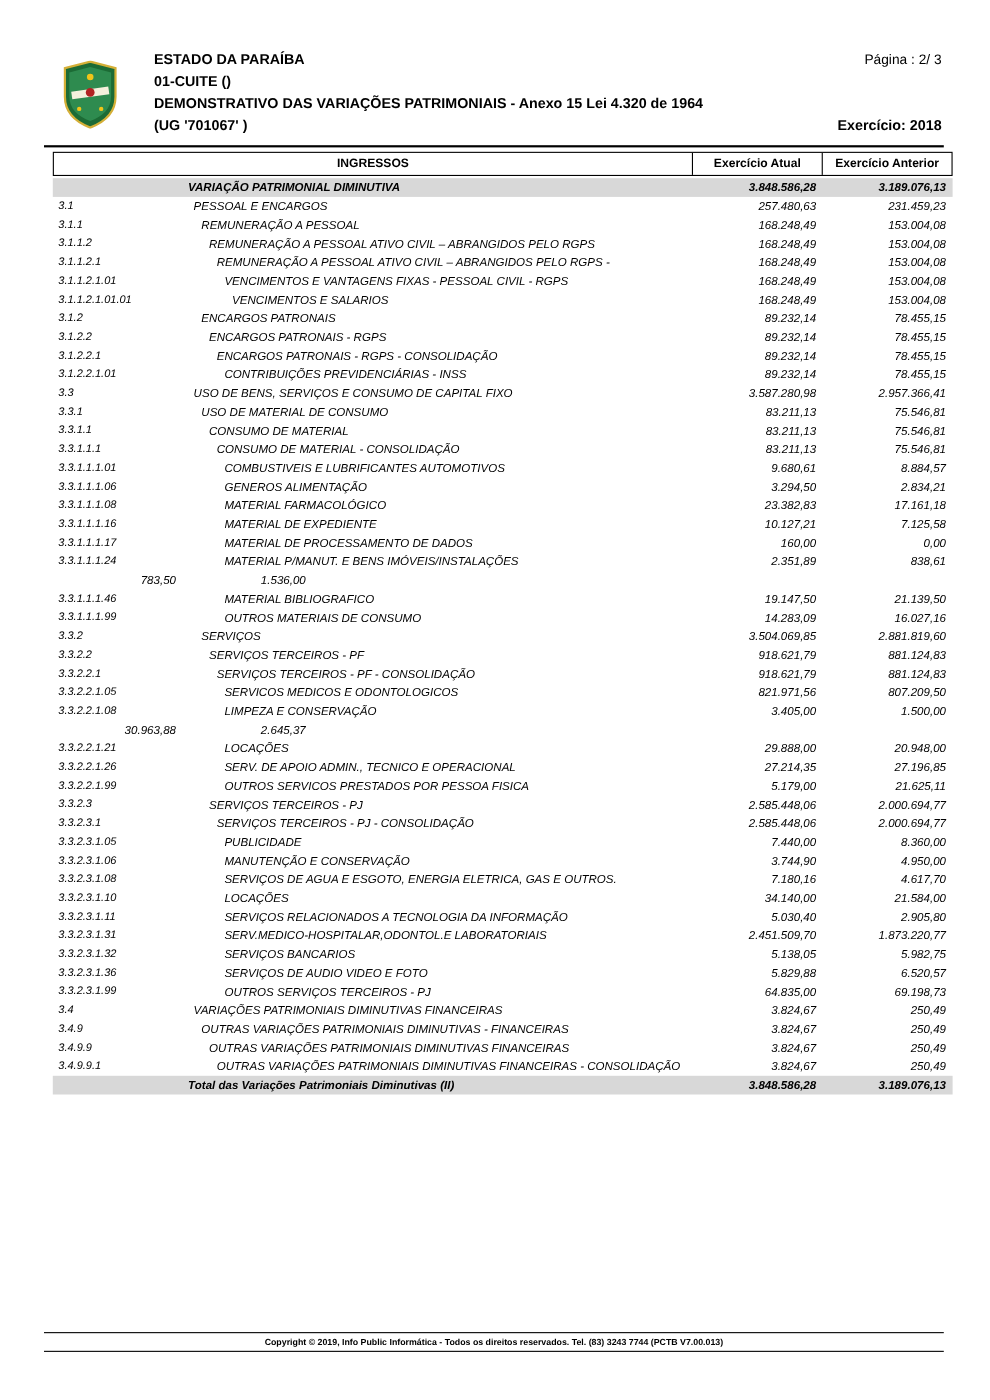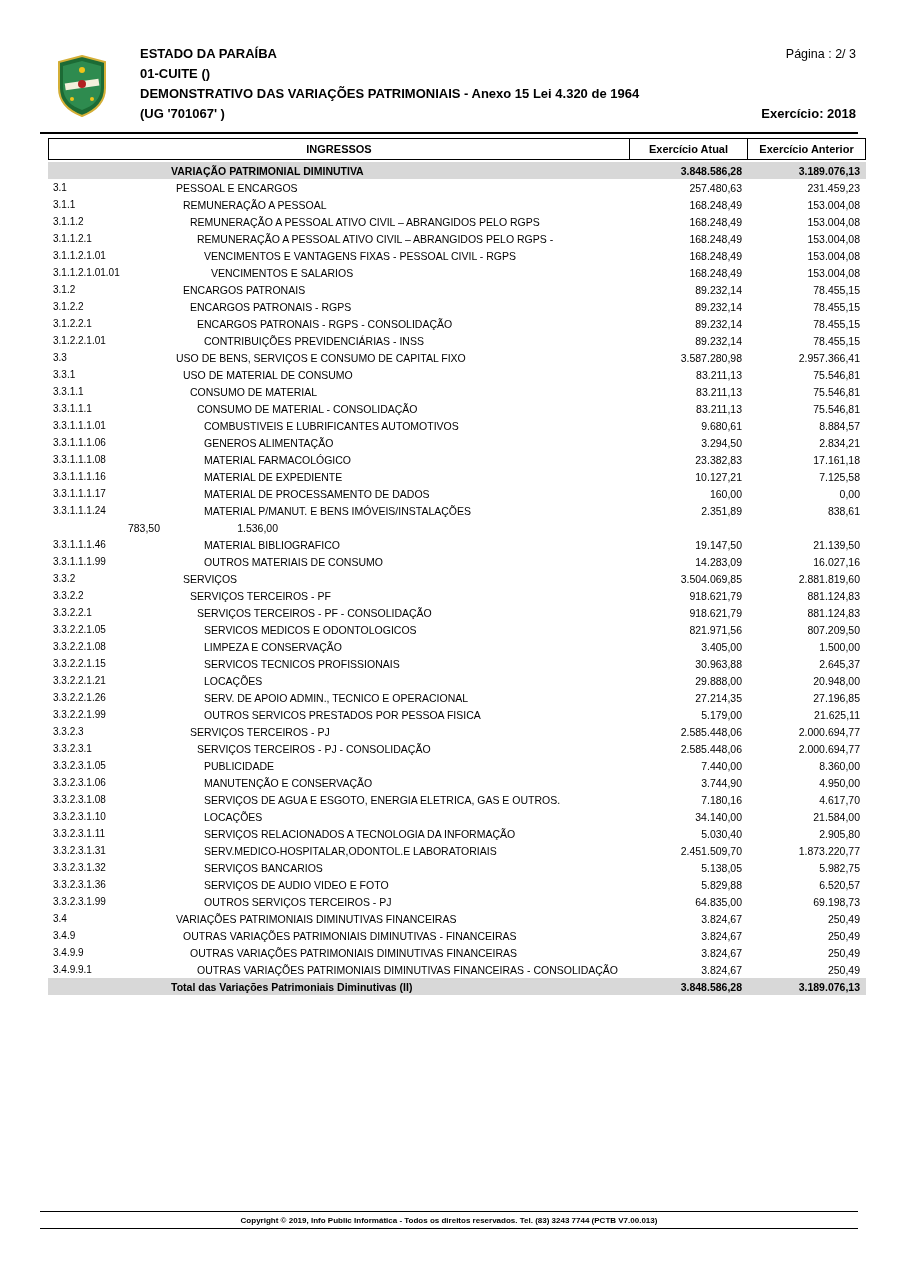--- a/index.html
+++ b/index.html
@@ -20,21 +20,21 @@
   .rule{position:absolute;left:40px;top:132px;width:818px;border-top:2px solid #000;}
   
   .table{position:absolute;left:48px;top:138px;width:818px;}
   .thead{display:flex;height:22px;border:1px solid #000;box-sizing:border-box;
          font-weight:bold;font-size:11px;}
   .thead .cell{display:flex;align-items:center;justify-content:center;box-sizing:border-box;}
   .thead .cell + .cell{border-left:1px solid #000;}
   .thead .main{flex:1;}
   .thead .val{width:118px;flex-shrink:0;}
   .tbody{padding-top:2px;}
-  .trow{display:flex;align-items:center;height:17px;font-size:10.5px;}
+  .trow{display:flex;align-items:center;height:17px;font-size:10.5px;font-style:italic;}
   .trow .main{flex:1;position:relative;overflow:hidden;white-space:nowrap;
               display:flex;align-items:center;height:100%;}
   .trow .code{position:absolute;left:5px;font-size:10px;}
   .trow .label{display:block;white-space:nowrap;}
   .trow .val{width:118px;flex-shrink:0;text-align:right;padding-right:6px;
              box-sizing:border-box;white-space:nowrap;}
   .trow.header,.trow.total,.trow.result{background:var(--shade,#d8d8d8);font-weight:bold;}
   .trow.result{margin-top:18px;}
   
   .footer{position:absolute;left:40px;top:1211px;width:818px;height:16px;
@@ -296,24 +296,20 @@
         </div>
         <div class="trow">
           <div class="main">
             <span class="code">3.3.2.2.1.08</span>
             <span class="label" style="padding-left: 156px;">LIMPEZA E CONSERVAÇÃO</span>
           </div>
           <div class="val">3.405,00</div>
           <div class="val">1.500,00</div>
         </div>
         <div class="trow">
-          <div class="main">
-            <span class="code">3.3.2.2.1.15</span>
-            <span class="label" style="padding-left: 156px;">SERVICOS TECNICOS PROFISSIONAIS</span>
-          </div>
           <div class="val">30.963,88</div>
           <div class="val">2.645,37</div>
         </div>
         <div class="trow">
           <div class="main">
             <span class="code">3.3.2.2.1.21</span>
             <span class="label" style="padding-left: 156px;">LOCAÇÕES</span>
           </div>
           <div class="val">29.888,00</div>
           <div class="val">20.948,00</div>

